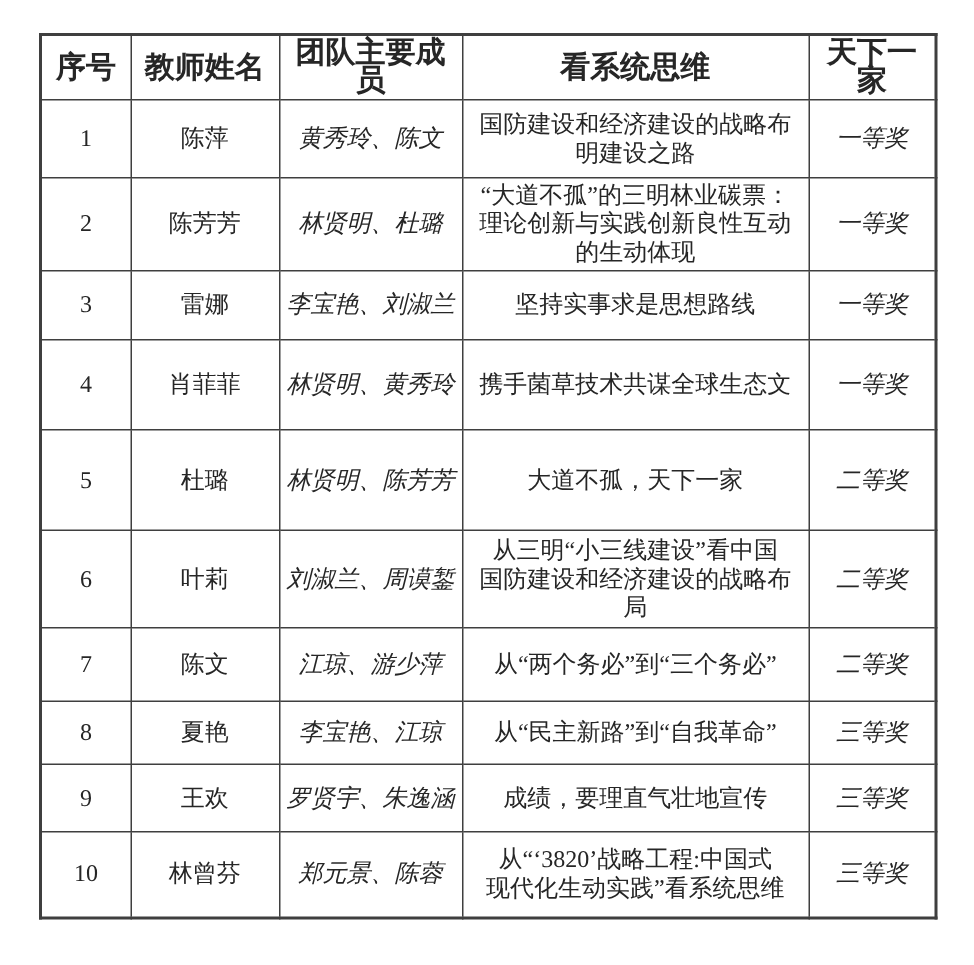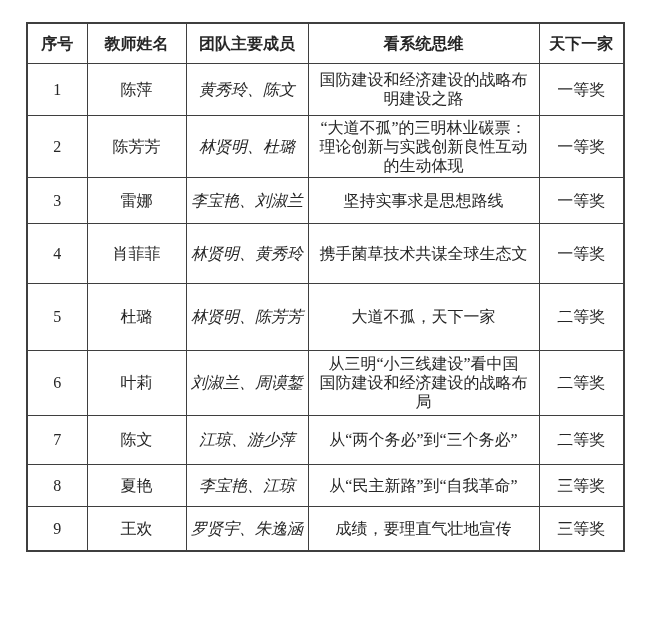--- a/index.html
+++ b/index.html
@@ -34,21 +34,21 @@
     font-size: 16px;
     font-weight: normal;
     padding: 2px 4px;
     overflow: hidden;
     letter-spacing: 0;
     line-height: 19px;
   }
   table.awards thead tr { height: 40px; }
   table.awards th {
     font-weight: bold;
-    font-size: 16px;
+    font-size: 20px;
   }
   
   tbody tr:nth-child(1)  { height: 52px; }
   tbody tr:nth-child(2)  { height: 58px; }
   tbody tr:nth-child(3)  { height: 46px; }
   tbody tr:nth-child(4)  { height: 60px; }
   tbody tr:nth-child(5)  { height: 67px; }
   tbody tr:nth-child(6)  { height: 65px; }
   tbody tr:nth-child(7)  { height: 49px; }
   tbody tr:nth-child(8)  { height: 42px; }
@@ -62,21 +62,21 @@
     padding: 2px 1px;
     font-style: italic;
   }
   td.cell-design {
     text-align: left;
     white-space: pre;           
     padding: 2px 2px 2px 8px;
     font-size: 16px;
     letter-spacing: -0.4px;
   }
-  td.cell-award { font-size: 16px; }
+  td.cell-award { font-size: 16px; font-style: italic; }
   td.cell-index { font-size: 16px; }
 </style>
 </head>
 <body>
 
 <div class="page">
   <table class="awards">
     <colgroup>
       <col style="width:60px">
       <col style="width:99px">
@@ -155,15 +155,23 @@
     <td class="cell-design">从“民主新路”到“自我革命”</td>
     <td class="cell-award">三等奖</td>
   </tr>
         <tr>
     <td class="cell-index">9</td>
     <td class="cell-teacher">王欢</td>
     <td class="cell-members">罗贤宇、朱逸涵</td>
     <td class="cell-design">成绩，要理直气壮地宣传</td>
     <td class="cell-award">三等奖</td>
   </tr>
+        <tr>
+    <td class="cell-index">10</td>
+    <td class="cell-teacher">林曾芬</td>
+    <td class="cell-members">郑元景、陈蓉</td>
+    <td class="cell-design">从“‘3820’战略工程:中国式
+现代化生动实践”看系统思维</td>
+    <td class="cell-award">三等奖</td>
+  </tr>
       </tbody>
   </table>
 </div>
 
 </body></html>

